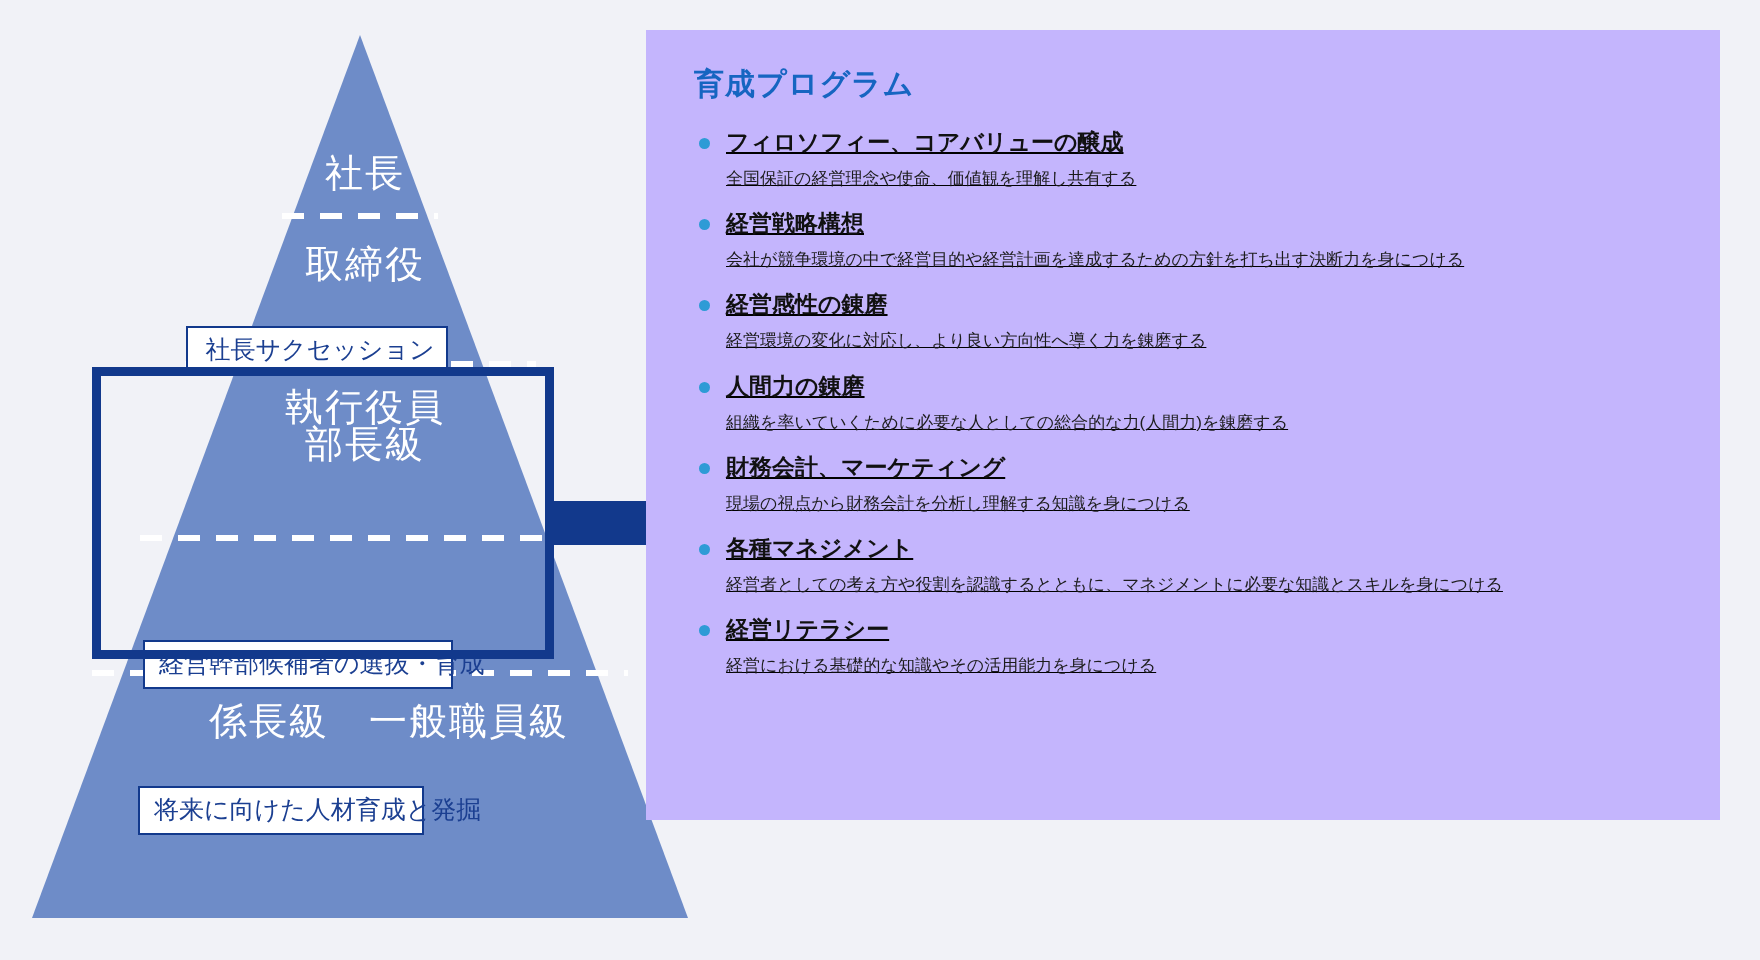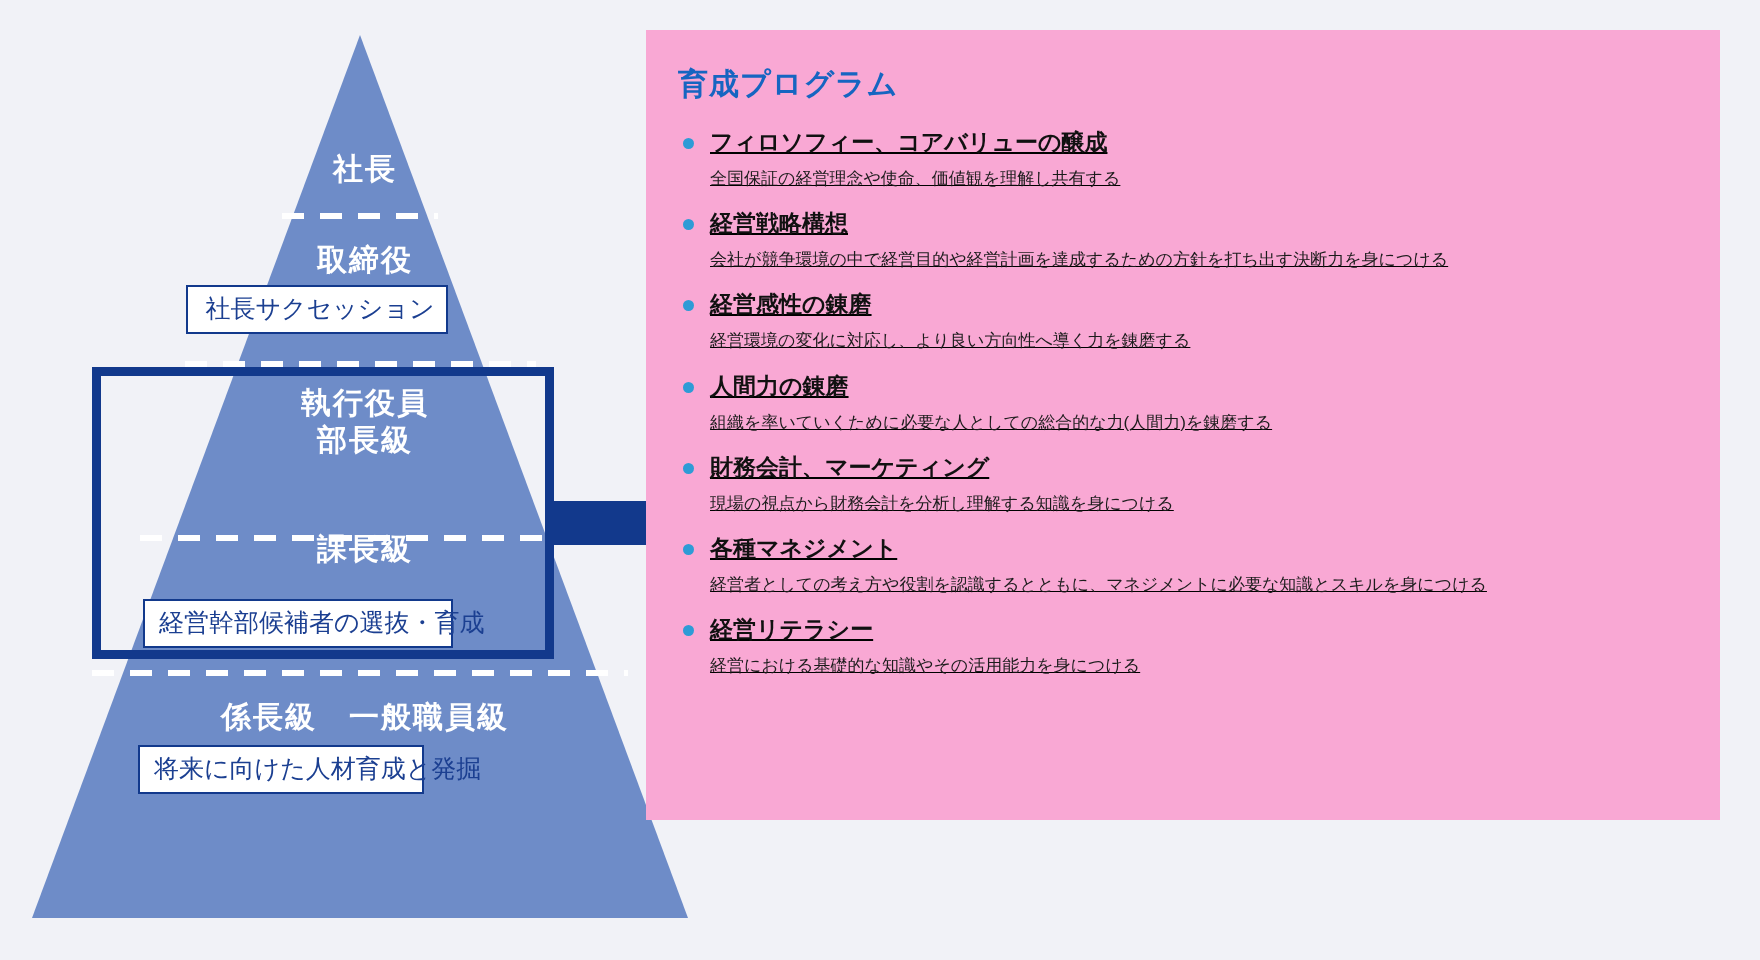--- a/index.html
+++ b/index.html
@@ -24,38 +24,39 @@
   #pyramid-svg {
     position: absolute;
     left: 0; top: 0;
   }
 
   .tier-label {
     position: absolute;
     width: 100%;
     text-align: center;
     color: #ffffff;
-    font-weight: bold;
-    font-size: 30px;
+    font-weight: normal;
+    font-size: 38px;
     letter-spacing: 2px;
     line-height: 1.25;
     pointer-events: none;
   }
 
   .tier-chip {
     position: absolute;
     background: #ffffff;
     border: 2.5px solid #12398c;
     color: #1b3f91;
     font-size: 25px;
     line-height: 1;
     padding: 9px 8px 11px 14px;
     white-space: nowrap;
     box-sizing: border-box;
     text-align: center;
+    margin-top: 41px;
   }
 
   #highlight-box {
     position: absolute;
     left: 92px;
     top: 367px;
     width: 462px;
     height: 292px;
     border: 9px solid #12398c;
     box-sizing: border-box;
@@ -69,23 +70,23 @@
     height: 120px;
   }
 
   
   #program-panel {
     position: absolute;
     left: 646px;
     top: 30px;
     width: 1074px;
     height: 790px;
-    background: #f9a8d4;
+    background: #c4b5fd;
     box-sizing: border-box;
-    padding: 34px 40px 0 32px;
+    padding: 34px 40px 0 48px;
   }
   #panel-title {
     color: #1665c1;
     font-size: 30px;
     font-weight: bold;
     letter-spacing: 1px;
     margin: 0 0 22px 0;
   }
   .program-item {
     display: flex;
@@ -135,24 +136,23 @@
   </svg>
 
   <div class="tier-label" style="top:150px;">社長</div>
 
   <div class="tier-label" style="top:241px;">取締役</div>
   <div class="tier-chip" style="left:186px; top:285px; width:262px;">社長サクセッション</div>
 
   <div class="tier-label" style="top:384px;">執行役員</div>
   <div class="tier-label" style="top:421px;">部長級</div>
 
-  <div class="tier-label" style="top:530px;">課長級</div>
   <div class="tier-chip" style="left:143px; top:599px; width:310px;">経営幹部候補者の選抜・育成</div>
 
-  <div class="tier-label" style="top:698px;">係長級　一般職員級</div>
+  <div class="tier-label" style="top:698px;padding-left:24px;">係長級　一般職員級</div>
   <div class="tier-chip" style="left:138px; top:745px; width:286px;">将来に向けた人材育成と発掘</div>
 
   <div id="highlight-box"></div>
 
   <svg id="flow-arrow" viewBox="0 0 190 120">
     <polygon points="0,38 105,38 105,10 168,60 105,110 105,82 0,82" fill="#12398c"></polygon>
   </svg>
 </div>
 
 <div id="program-panel">

